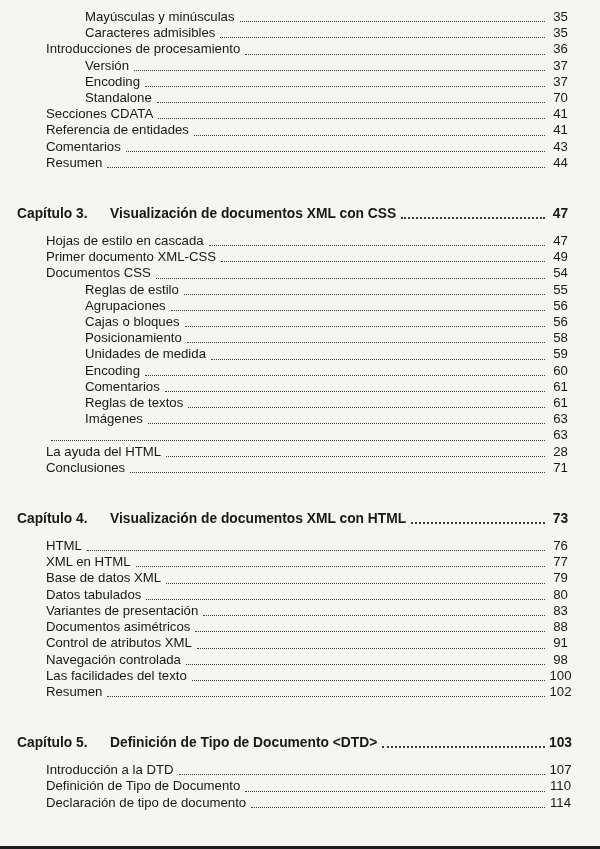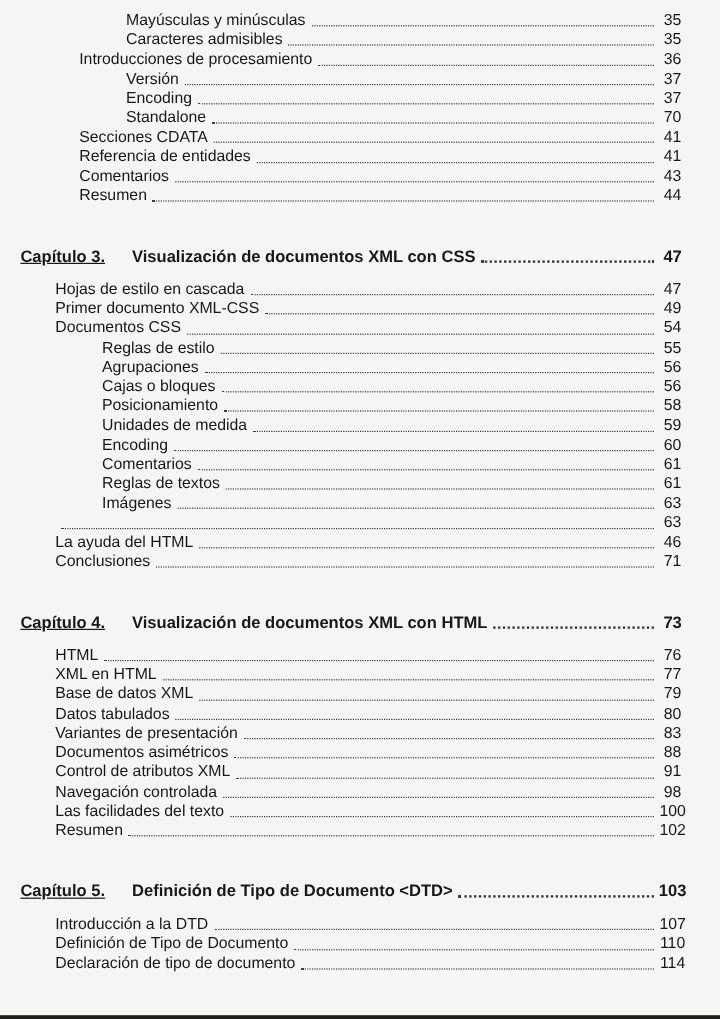--- a/index.html
+++ b/index.html
@@ -40,24 +40,24 @@
   .indent-1 { padding-left: 46px; }
   .indent-2 { padding-left: 85px; }
   .heading {
     padding-left: 17px;
     font-weight: bold;
     font-size: 13.8px;
     line-height: 17px;
     margin-top: 34px;
     margin-bottom: 11px;
   }
-  .heading .chapter-label { flex: 0 0 auto; width: 93px; white-space: nowrap; text-decoration: underline; }
+  .heading .chapter-label { flex: 0 0 auto; width: 93px; white-space: nowrap; }
   .heading .chapter-title { white-space: nowrap; flex: 0 0 auto; }
   .heading .leader { border-bottom-width: 2px; }
-  .toc-section:first-child { margin-top: 0; padding-left: 20px; }
+  .toc-section:first-child { margin-top: 0; }
   .page-edge {
     position: absolute;
     left: 0; bottom: 0;
     width: 100%; height: 3px;
     background: #1e1e1e;
   }
 </style>
 </head>
 <body>
 
@@ -181,21 +181,21 @@
         <span class="leader"></span>
         <span class="pagenum">63</span>
       </div>
       <div class="entry indent-1">
         <span class="leader"></span>
         <span class="pagenum">63</span>
       </div>
       <div class="entry indent-1">
         <span class="label">La ayuda del HTML</span>
         <span class="leader"></span>
-        <span class="pagenum">46</span>
+        <span class="pagenum">28</span>
       </div>
       <div class="entry indent-1">
         <span class="label">Conclusiones</span>
         <span class="leader"></span>
         <span class="pagenum">71</span>
       </div>
     </section>
     <section class="toc-section">
       <div class="entry heading">
         <span class="chapter-label">Capítulo 4.</span>

